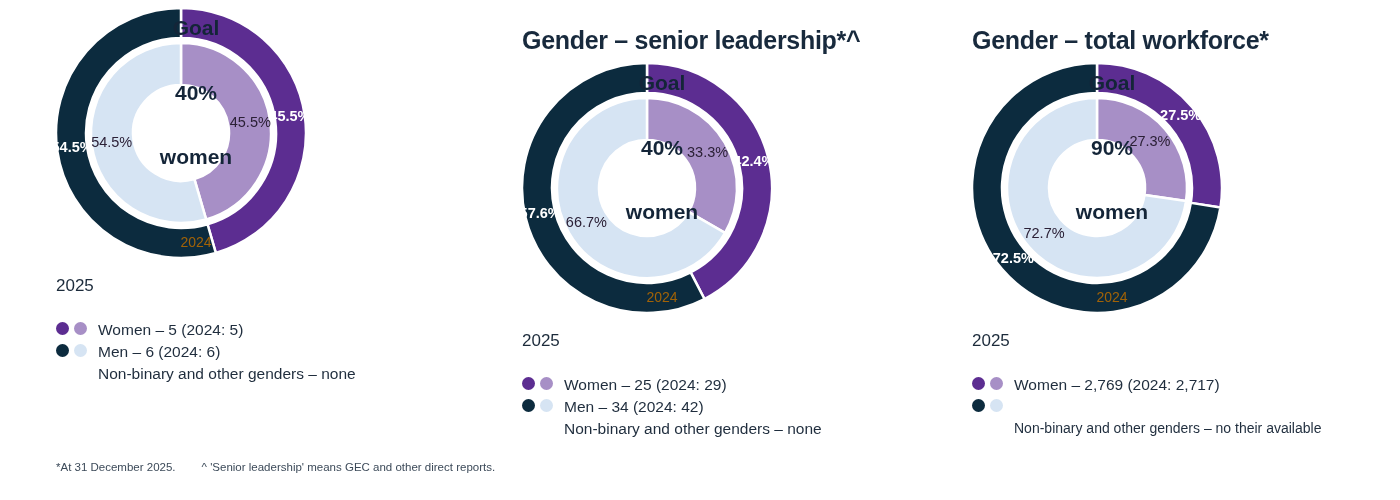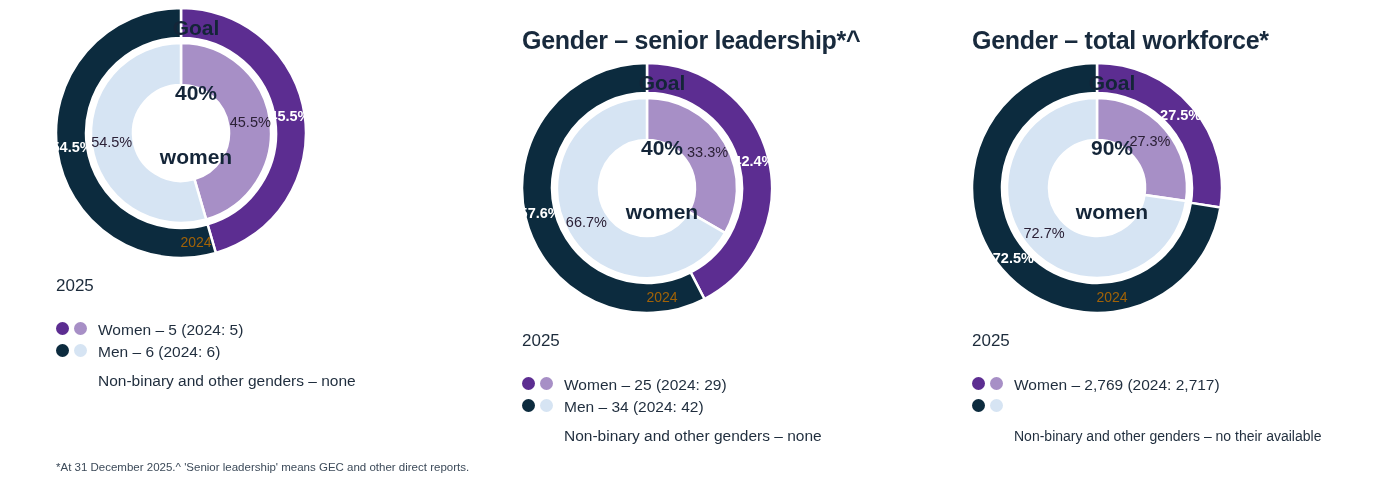--- a/index.html
+++ b/index.html
@@ -104,35 +104,35 @@
     height: 13px;
     border-radius: 50%;
     display: inline-block;
   }
   .dot + .dot { margin-left: 5px; }
   .legend-label { line-height: 1; }
   .legend-note {
     padding-left: 42px;
     height: 22px;
     display: flex;
-    align-items: flex-end;
+    align-items: flex-start;
     white-space: nowrap;
   }
   .panel.p3 .legend-note { font-size: 14px; }
 
   .footnotes {
     position: absolute;
     left: 56px;
     top: 461px;
     font-size: 11.5px;
     color: #3c4a59;
     display: flex;
     align-items: center;
   }
-  .fn-1 { }
+  .fn-1 { margin-right: 26px; }
 </style>
 </head>
 <body>
 
 <div class="panels">
 
   <div class="panel p1">
     <div class="donut-wrap">
       <svg class="donut" width="250" height="250" viewBox="0 0 250 250">
         <g>

